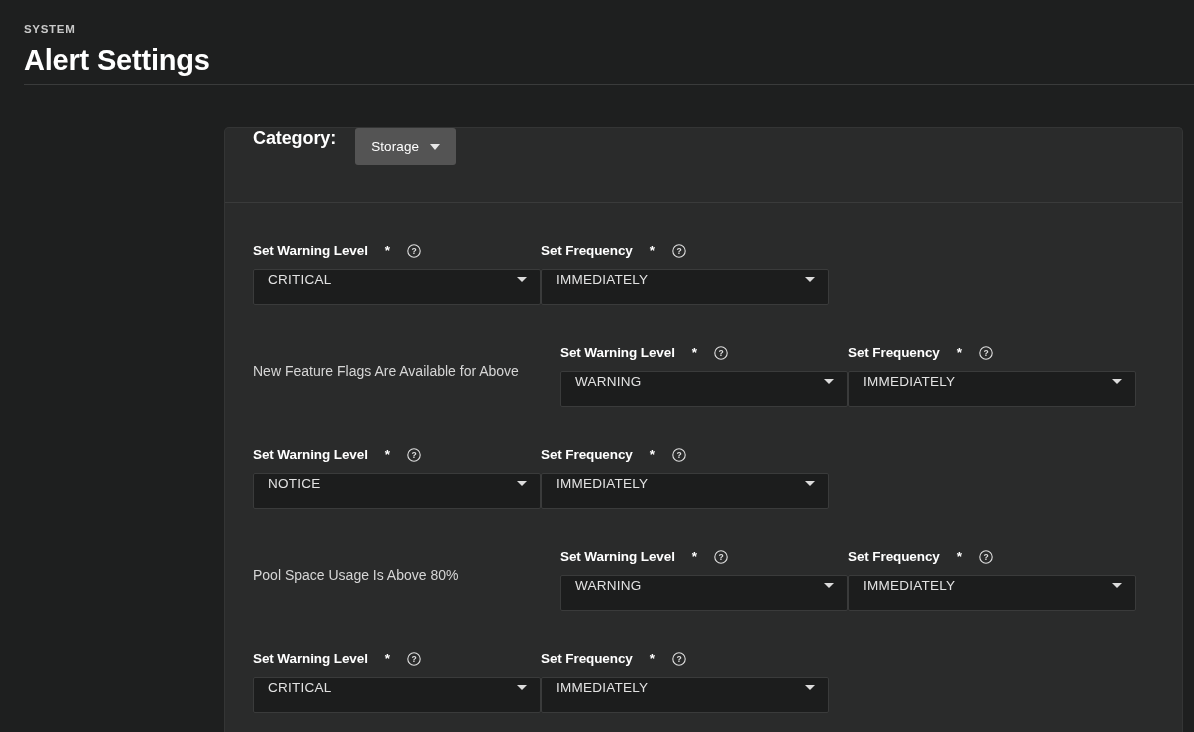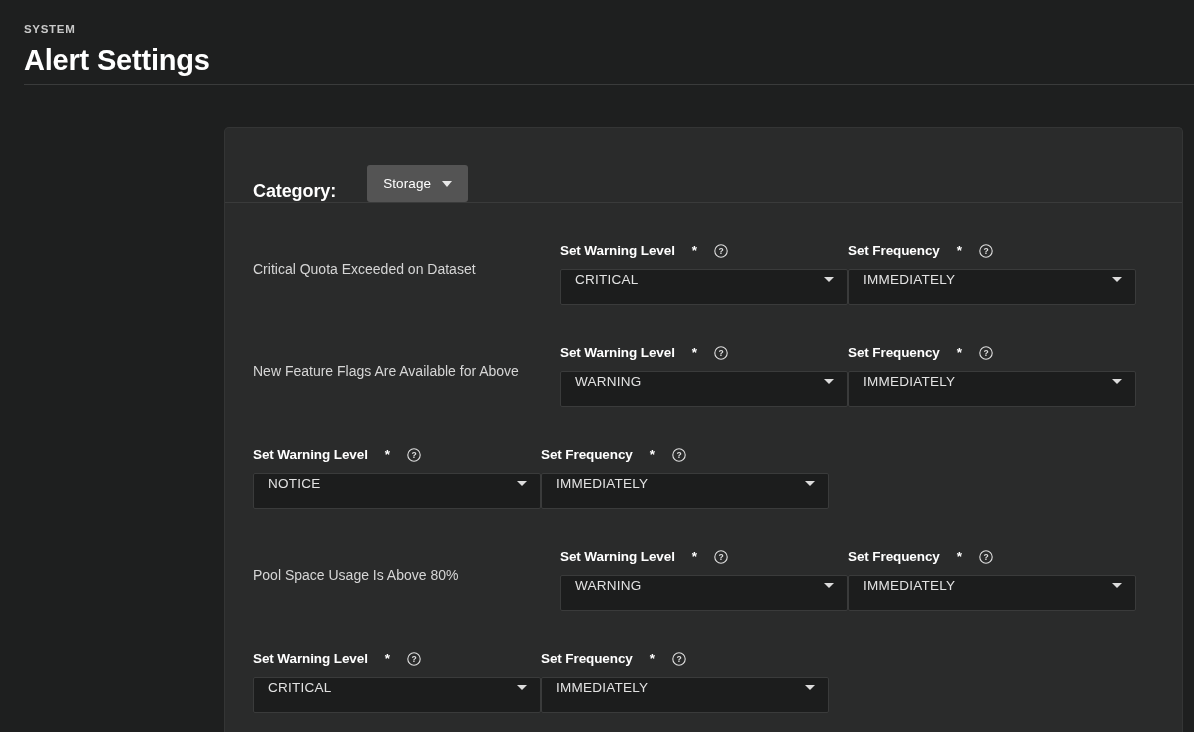--- a/index.html
+++ b/index.html
@@ -60,24 +60,23 @@
     border-top-right-radius: 5px;
     border-left: 1px solid #343535;
     border-right: 1px solid #343535;
     border-top: 1px solid #343535;
     overflow: hidden;
   }
 
   .card-header {
     height: 75px;
     display: flex;
-    align-items: flex-end;
+    align-items: flex-start;
     padding: 0 28px;
     border-bottom: 1px solid #3a3b3b;
-    gap: 12px;
   }
   .category-label {
     font-size: 18px;
     font-weight: bold;
     color: #ffffff;
     letter-spacing: -0.1px;
   }
   .category-select {
     margin-left: 19px;
     background: #545454;
@@ -191,21 +190,20 @@
     <span class="category-label">Category:</span>
     <button class="category-select">
       <span class="category-select-text">Storage</span>
       <span class="caret"></span>
     </button>
   </div>
 
   <div class="alert-rows">
 
     <div class="alert-row">
-      <div class="alert-name">Critical Quota Exceeded on Dataset</div>
       <div class="field">
         <div class="field-label">
           <span>Set Warning Level</span>
             <span class="req">*</span>
           <span class="help-icon">
             <svg width="14" height="14" viewBox="0 0 14 14">
                 <circle cx="7" cy="7" r="6.2" fill="none" stroke="#e0e0e0" stroke-width="1.1"></circle>
                 <text x="7" y="10.3" text-anchor="middle" font-size="8.5" font-family="Liberation Sans, sans-serif" fill="#e0e0e0">?</text>
               </svg>
           </span>

